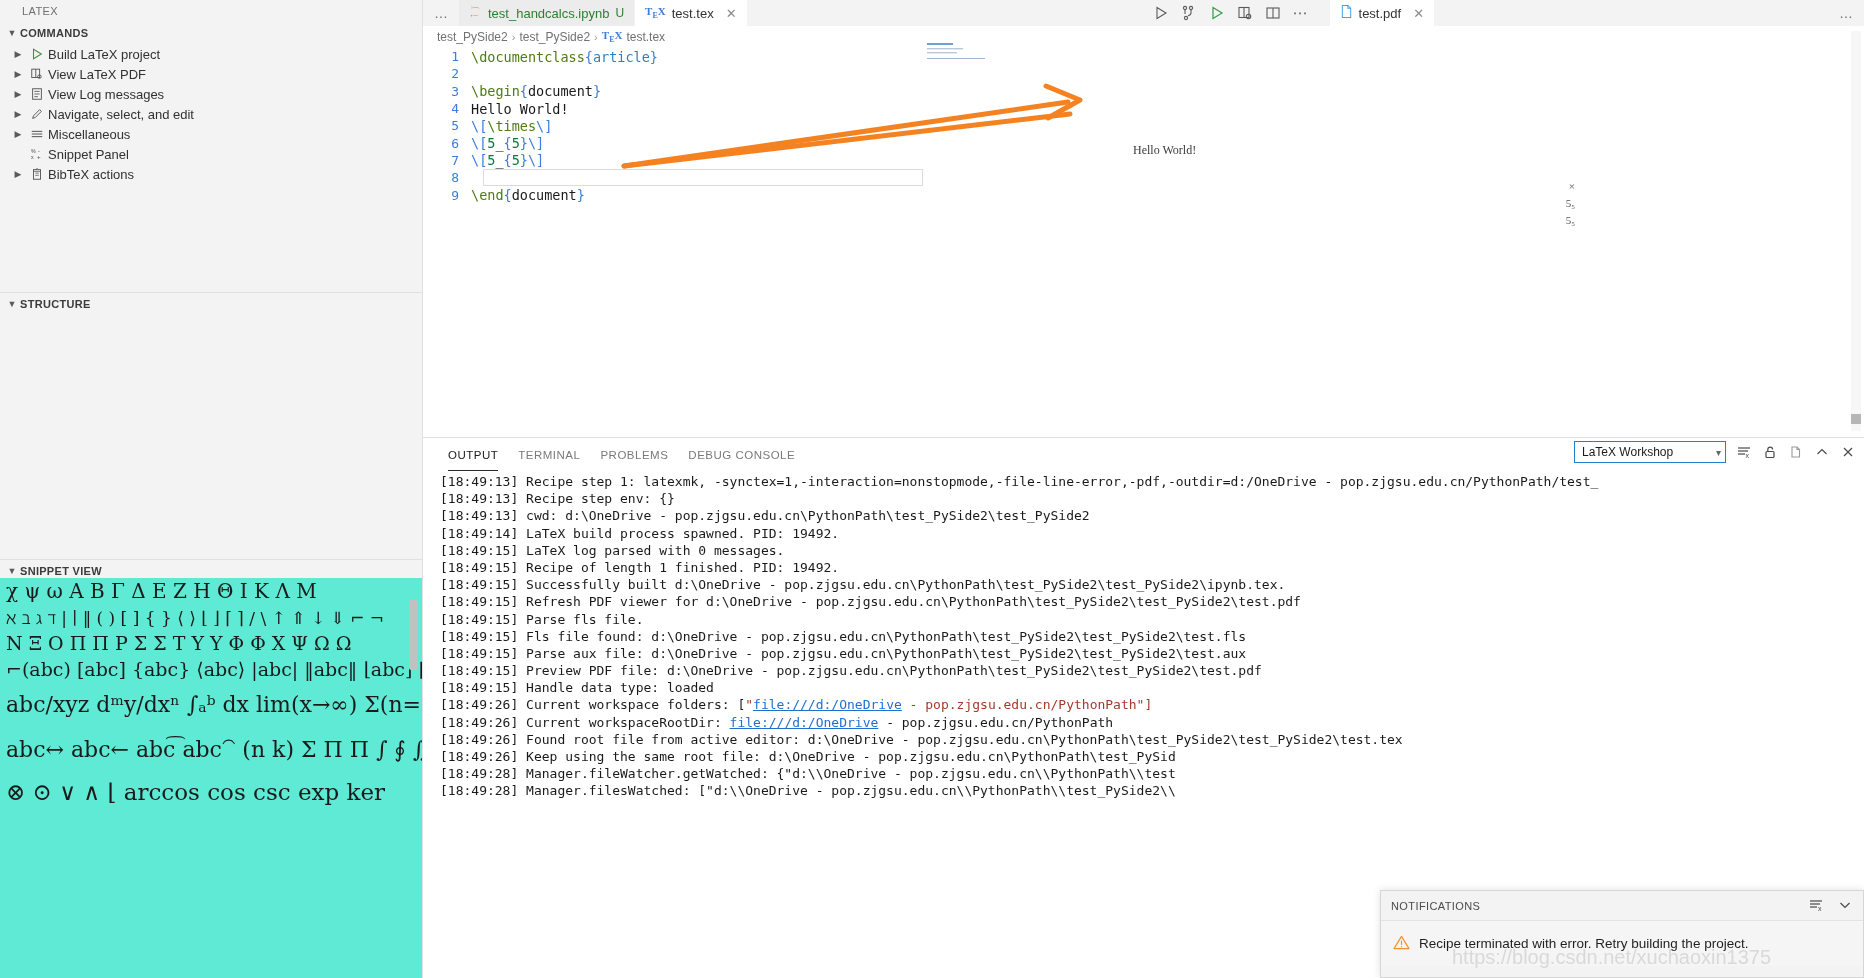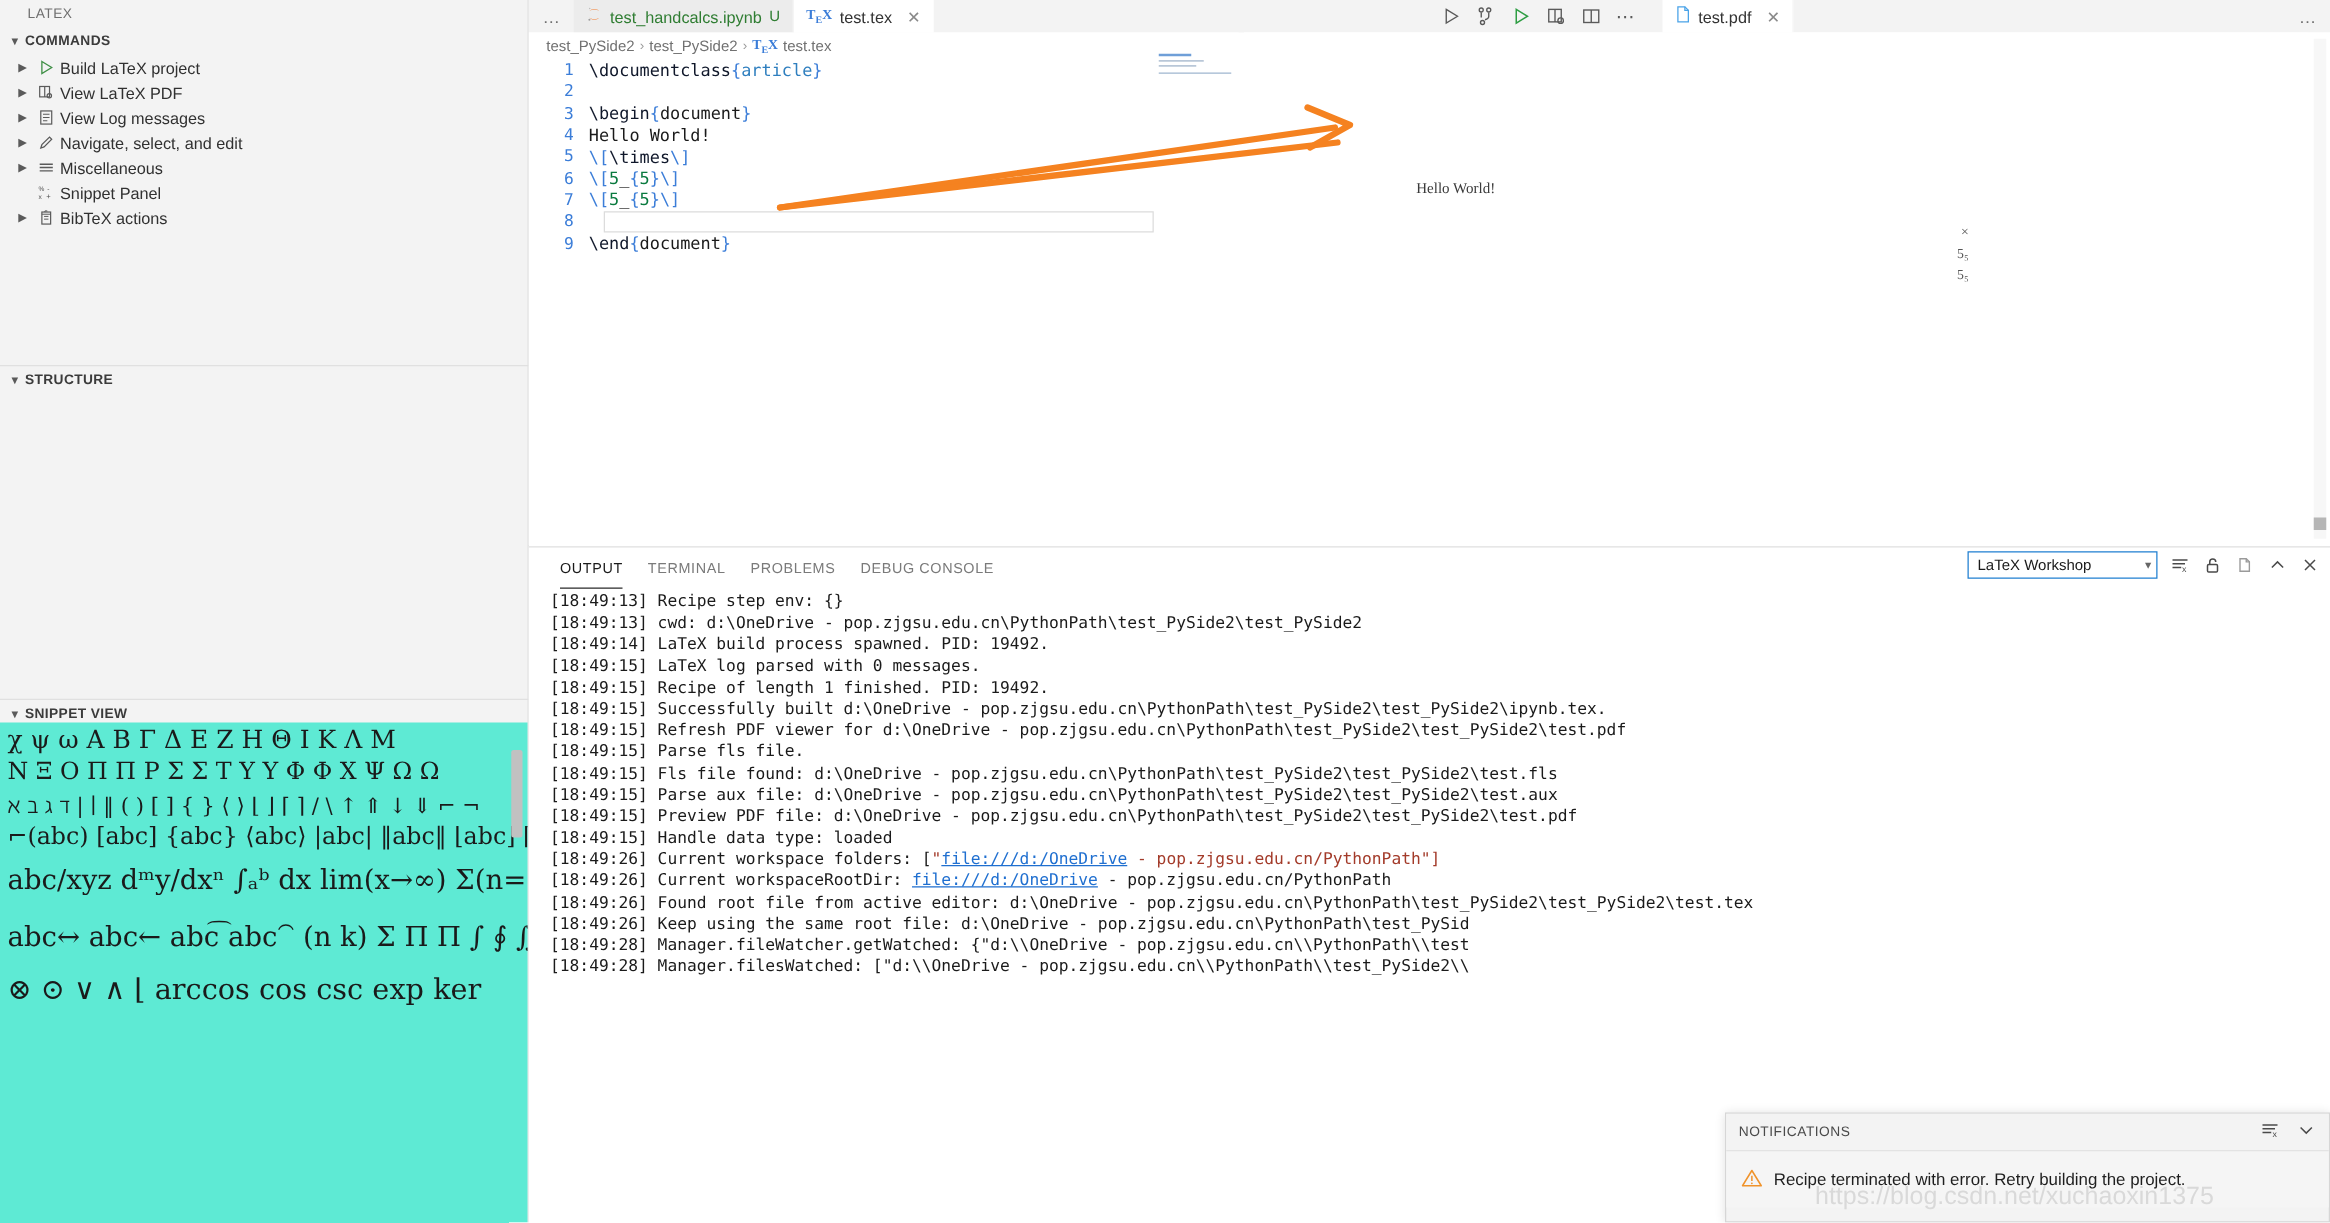--- a/index.html
+++ b/index.html
@@ -87,21 +87,21 @@
   }
   .code-line { position: relative; height: 17.3px; display: flex; align-items: center; }
   .ln {
     width: 48px; flex: 0 0 48px; text-align: right; padding-right: 12px;
     font-family: "DejaVu Sans Mono", monospace; font-size: 13px; color: #3b7dd8;
   }
   .ctext {
     font-family: "DejaVu Sans Mono", monospace; font-size: 13.5px;
     white-space: pre; color: #1a1a1a; letter-spacing: 0px;
   }
-  .k-cmd { color: #0f172a; }
+  .k-cmd { color: #4d7c0f; }
   .k-br  { color: #3b7dd8; }
   .k-num { color: #0a7a3f; }
   .k-arg { color: #2f7fbf; }
   .active-line-hl {
     position: absolute; left: 60px; top: 0; width: 440px; height: 17.3px;
     border: 1px solid #dcdcdc; background: #ffffff;
   }
 
   
   #pdfpane {
@@ -292,22 +292,22 @@
       <span>STRUCTURE</span>
     </div>
 
     <div class="section-head sec-divider" style="position:absolute; left:0; top:559px; width:423px;">
       <span class="tw">▼</span>
       <span>SNIPPET VIEW</span>
     </div>
 
     <div id="snippet-body">
         <div class="glyph-row" style="font-size: 20px; height: 26px;">χ ψ ω Α Β Γ Δ Ε Ζ Η Θ Ι Κ Λ Μ</div>
+        <div class="glyph-row" style="font-size: 17px; height: 26px;">ℵ ℶ ℷ ℸ | ∣ ‖ ( ) [ ] { } ⟨ ⟩ ⌊ ⌋ ⌈ ⌉ / \ ↑ ⇑ ↓ ⇓ ⌐ ¬</div>
         <div class="glyph-row" style="font-size: 19px; height: 26px;">Ν Ξ Ο Π Π Ρ Σ Σ Τ Υ Υ Φ Φ Χ Ψ Ω Ω</div>
-        <div class="glyph-row" style="font-size: 17px; height: 26px;">ℵ ℶ ℷ ℸ | ∣ ‖ ( ) [ ] { } ⟨ ⟩ ⌊ ⌋ ⌈ ⌉ / \ ↑ ⇑ ↓ ⇓ ⌐ ¬</div>
         <div class="glyph-row" style="font-size: 19px; height: 26px;">⌐(abc) [abc] {abc} ⟨abc⟩ |abc| ‖abc‖ ⌊abc⌋ ⌈abc⌉ ⌊abc⌋</div>
         <div class="glyph-row" style="font-size: 22px; height: 44px;">abc/xyz  dᵐy/dxⁿ  ∫ₐᵇ  dx  lim(x→∞)  Σ(n=1..∞)  √abc  ⁿ√abc  abc̄  abc̲  abc͡</div>
         <div class="glyph-row" style="font-size: 22px; height: 44px;">abc↔ abc← abc͡ abc⁀ (n k) Σ Π Π ∫ ∮ ∬ ⊎ ∩ ∪ ⊕</div>
         <div class="glyph-row" style="font-size: 23px; height: 44px;">⊗ ⊙ ∨ ∧ ⌊ arccos  cos  csc  exp  ker</div>
       </div>
     <div class="sb-scroll"></div>
   </div>
 
   <div id="tabbar">
     <div class="tab-dots">…</div>
@@ -503,20 +503,21 @@
           </svg>
       </span>
       <span class="pic">
         <svg width="16" height="16" viewBox="0 0 16 16">
             <path d="M4 4 L12 12 M12 4 L4 12" stroke="#4a4a4a" stroke-width="1.2"></path>
           </svg>
       </span>
     </div>
 
     <div id="output-body">
+        <div class="oline"><span class="o-ts">[18:49:13] Recipe step 1: latexmk, -synctex=1,-interaction=nonstopmode,-file-line-error,-pdf,-outdir=d:/OneDrive - pop.zjgsu.edu.cn/PythonPath/test_</span></div>
         <div class="oline"><span class="o-ts">[18:49:13] Recipe step env: {}</span></div>
         <div class="oline"><span class="o-ts">[18:49:13] cwd: d:\OneDrive - pop.zjgsu.edu.cn\PythonPath\test_PySide2\test_PySide2</span></div>
         <div class="oline"><span class="o-ts">[18:49:14] LaTeX build process spawned. PID: 19492.</span></div>
         <div class="oline"><span class="o-ts">[18:49:15] LaTeX log parsed with 0 messages.</span></div>
         <div class="oline"><span class="o-ts">[18:49:15] Recipe of length 1 finished. PID: 19492.</span></div>
         <div class="oline"><span class="o-ts">[18:49:15] Successfully built d:\OneDrive - pop.zjgsu.edu.cn\PythonPath\test_PySide2\test_PySide2\ipynb.tex.</span></div>
         <div class="oline"><span class="o-ts">[18:49:15] Refresh PDF viewer for d:\OneDrive - pop.zjgsu.edu.cn\PythonPath\test_PySide2\test_PySide2\test.pdf</span></div>
         <div class="oline"><span class="o-ts">[18:49:15] Parse fls file.</span></div>
         <div class="oline"><span class="o-ts">[18:49:15] Fls file found: d:\OneDrive - pop.zjgsu.edu.cn\PythonPath\test_PySide2\test_PySide2\test.fls</span></div>
         <div class="oline"><span class="o-ts">[18:49:15] Parse aux file: d:\OneDrive - pop.zjgsu.edu.cn\PythonPath\test_PySide2\test_PySide2\test.aux</span></div>

